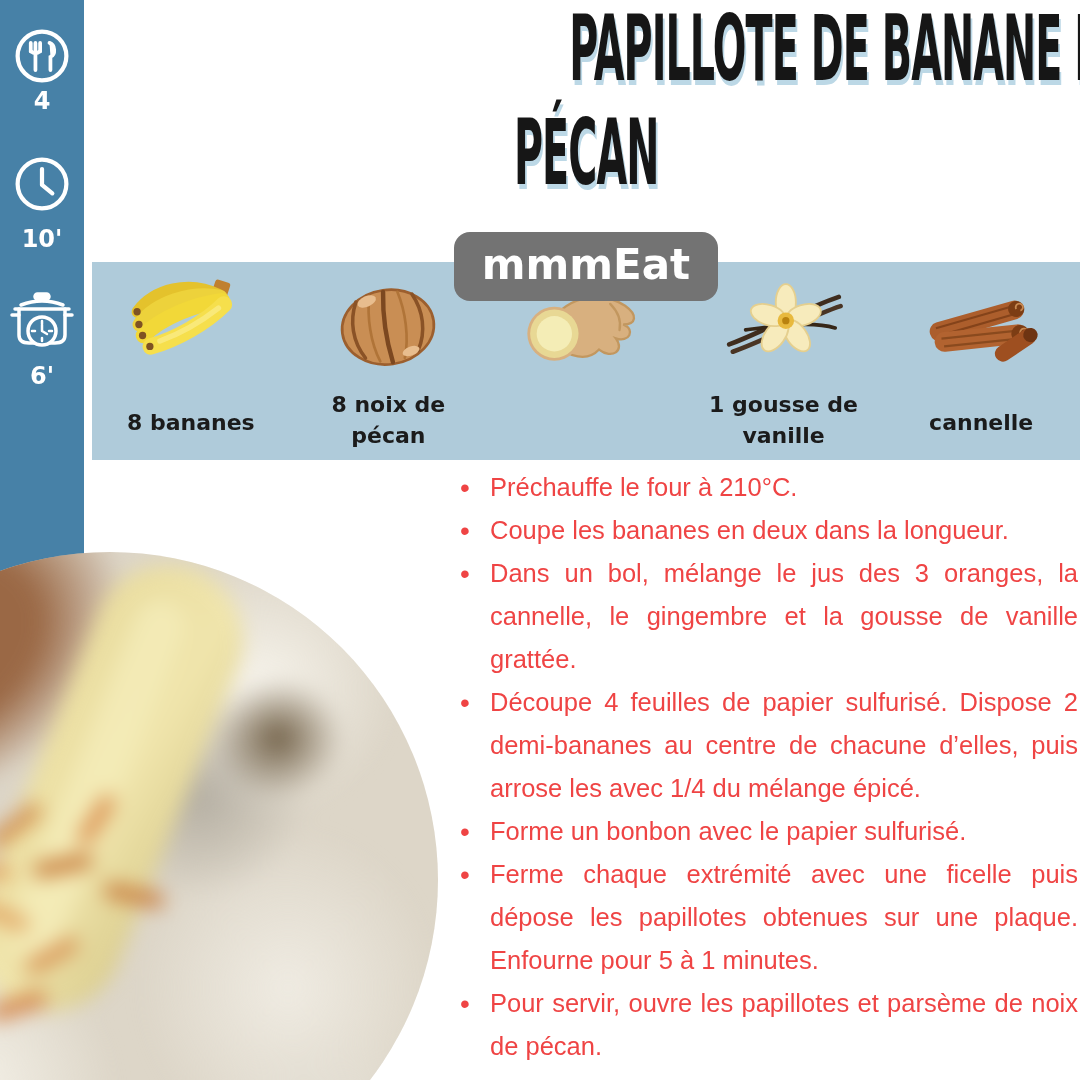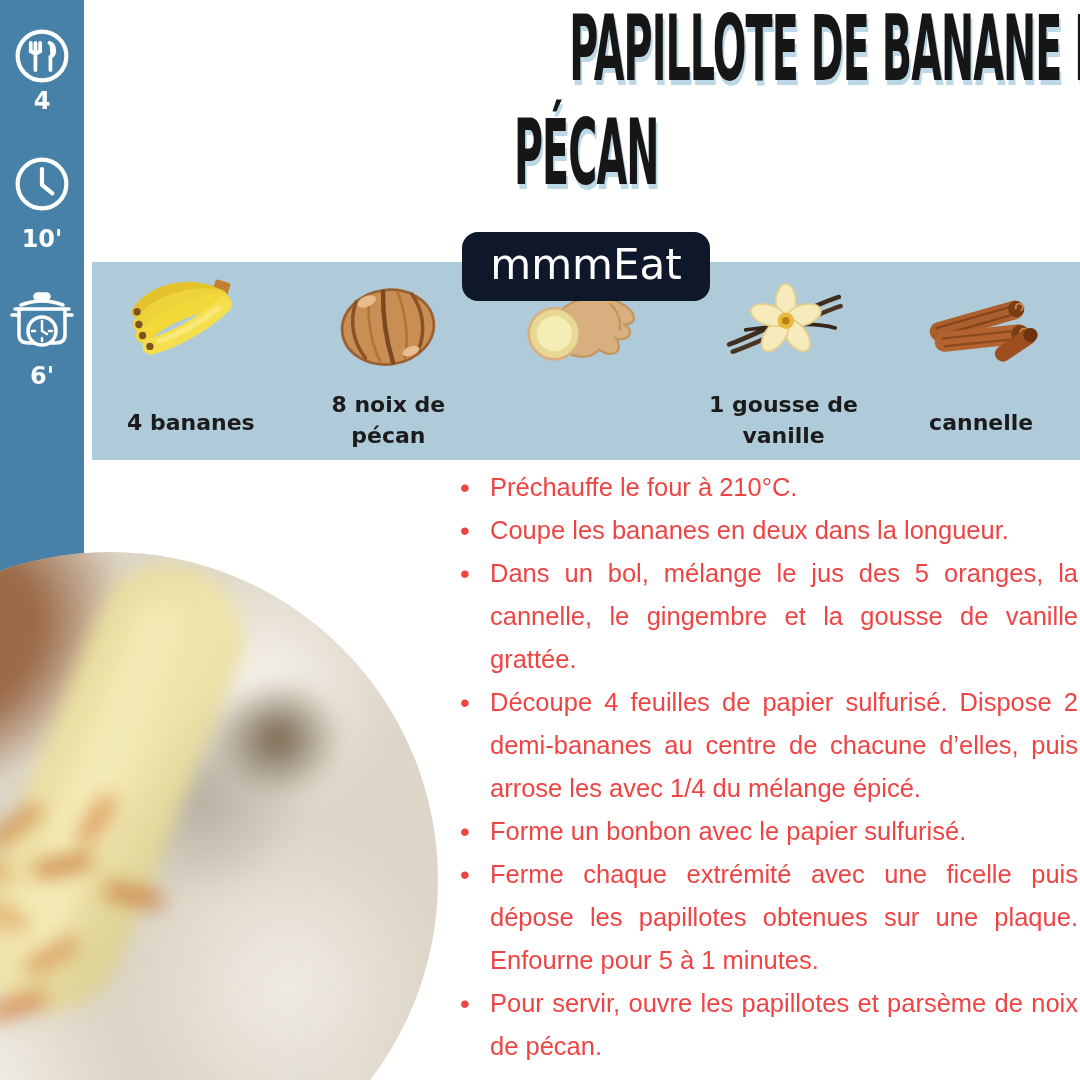--- a/index.html
+++ b/index.html
@@ -13,22 +13,22 @@
   .stat svg{display:block;}
   .stat .val{color:#ffffff;font-weight:bold;font-size:24px;line-height:1.1;margin-top:2px;}
   .stat .sub{color:#ffffff;font-size:13px;margin-top:2px;}
   .g1{margin-top:26px;} .g2{margin-top:40px;gap:10px;} .g3{margin-top:38px;} .g4{margin-top:28px;}
 
   
   .titlebox{position:absolute;left:92px;top:10px;width:988px;text-align:center;z-index:2;}
   .title-line{white-space:nowrap;color:#161616;font-weight:bold;line-height:78px;}
   .tl-inner{display:inline-block;font-size:90px;transform:scaleX(0.44);transform-origin:50% 50%;
             letter-spacing:-2px;text-shadow:4px 5px 0 #BCD8E6;}
-  .brand-badge{display:inline-block;margin-top:14px;background:#0f172a;color:#ffffff;
-               font-weight:normal;font-size:42px;padding:8px 28px 12px 28px;border-radius:16px;
+  .brand-badge{display:inline-block;margin-top:14px;background:#737373;color:#ffffff;
+               font-weight:bold;font-size:42px;padding:8px 28px 12px 28px;border-radius:16px;
                letter-spacing:0px;}
 
   
   .strip{position:absolute;left:92px;top:262px;width:988px;height:198px;background:#AFCBDA;
          display:flex;z-index:1;}
   .ing{flex:1 1 0;display:flex;flex-direction:column;align-items:center;min-width:0;}
   .ing .art{height:128px;display:flex;align-items:center;justify-content:center;margin-top:4px;}
   .ing .lbl{flex:1;display:flex;align-items:center;text-align:center;color:#1B1B1B;
             font-weight:bold;font-size:22px;line-height:1.4;padding:0 6px 8px 6px;}
 
@@ -120,21 +120,21 @@
             <path d="M100,34 C82,48 58,62 36,70" stroke="#FAEA7E" stroke-width="6" opacity="0.9"></path>
           </g>
           <g fill="#7E5223">
             <circle cx="11" cy="38" r="4"></circle>
               <circle cx="13" cy="52" r="4"></circle>
             <circle cx="17" cy="64" r="4"></circle>
               <circle cx="25" cy="76" r="4"></circle>
           </g>
         </svg>
       </div>
-      <div class="lbl">4 bananes</div>
+      <div class="lbl">8 bananes</div>
     </div>
 
 
     <div class="ing">
       <div class="art">
         <svg width="124" height="104" viewBox="0 0 140 116">
           <ellipse cx="70" cy="57" rx="52" ry="42" fill="#C98E54" stroke="#9C5F2E" stroke-width="3" transform="rotate(-8 70 57)"></ellipse>
           <g fill="none" stroke-linecap="round" transform="rotate(-8 70 57)">
             <path d="M70,17 C66,42 66,72 70,97" stroke="#7C4820" stroke-width="5"></path>
             <path d="M38,24 C28,44 28,68 40,88" stroke="#8A5226" stroke-width="4"></path>
@@ -205,21 +205,21 @@
         </svg>
       </div>
       <div class="lbl">cannelle</div>
     </div>
   </div>
 
   <div class="steps">
     <ul>
       <li>Préchauffe le four à 210°C.</li>
       <li>Coupe les bananes en deux dans la longueur.</li>
-      <li>Dans un bol, mélange le jus des 5 oranges, la cannelle, le gingembre et la gousse de vanille grattée.</li>
+      <li>Dans un bol, mélange le jus des 3 oranges, la cannelle, le gingembre et la gousse de vanille grattée.</li>
       <li>Découpe 4 feuilles de papier sulfurisé. Dispose 2 demi-bananes au centre de chacune d’elles, puis arrose les avec 1/4 du mélange épicé.</li>
       <li>Forme un bonbon avec le papier sulfurisé.</li>
       <li>Ferme chaque extrémité avec une ficelle puis dépose les papillotes obtenues sur une plaque. Enfourne pour 5 à 1 minutes.</li>
       <li>Pour servir, ouvre les papillotes et parsème de noix de pécan.</li>
     </ul>
   </div>
 
   <div class="photo">
     <div class="photo-blur">
 

